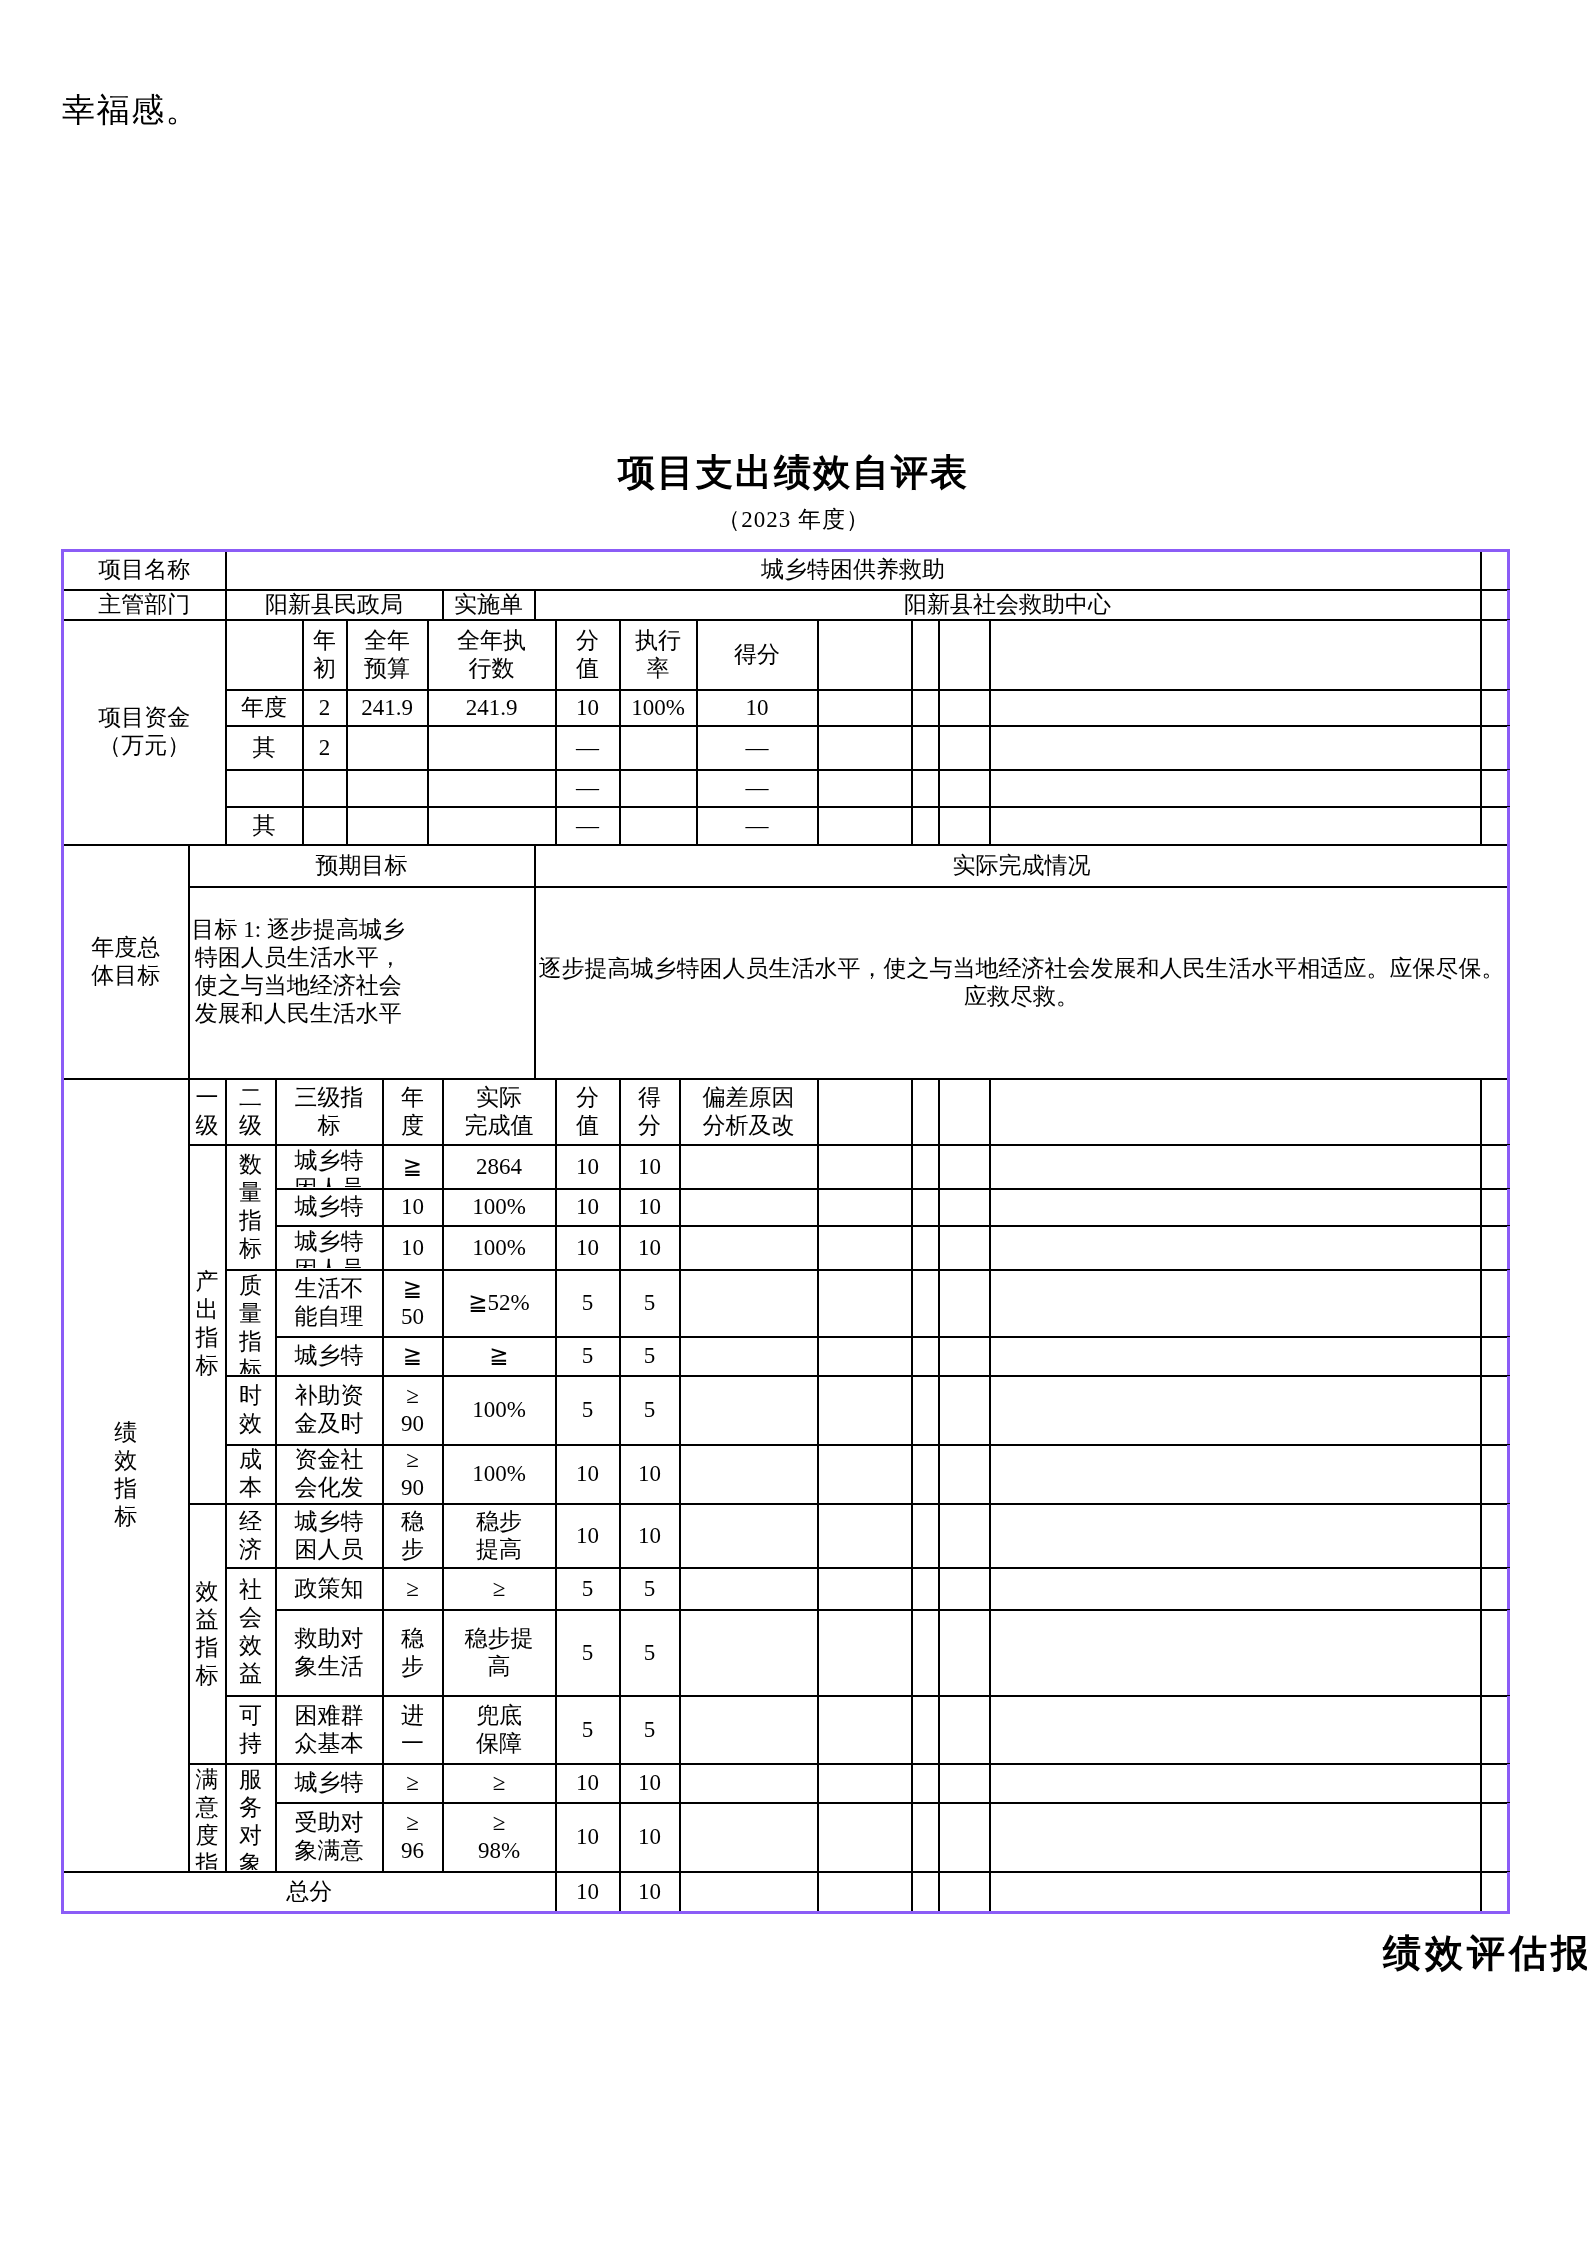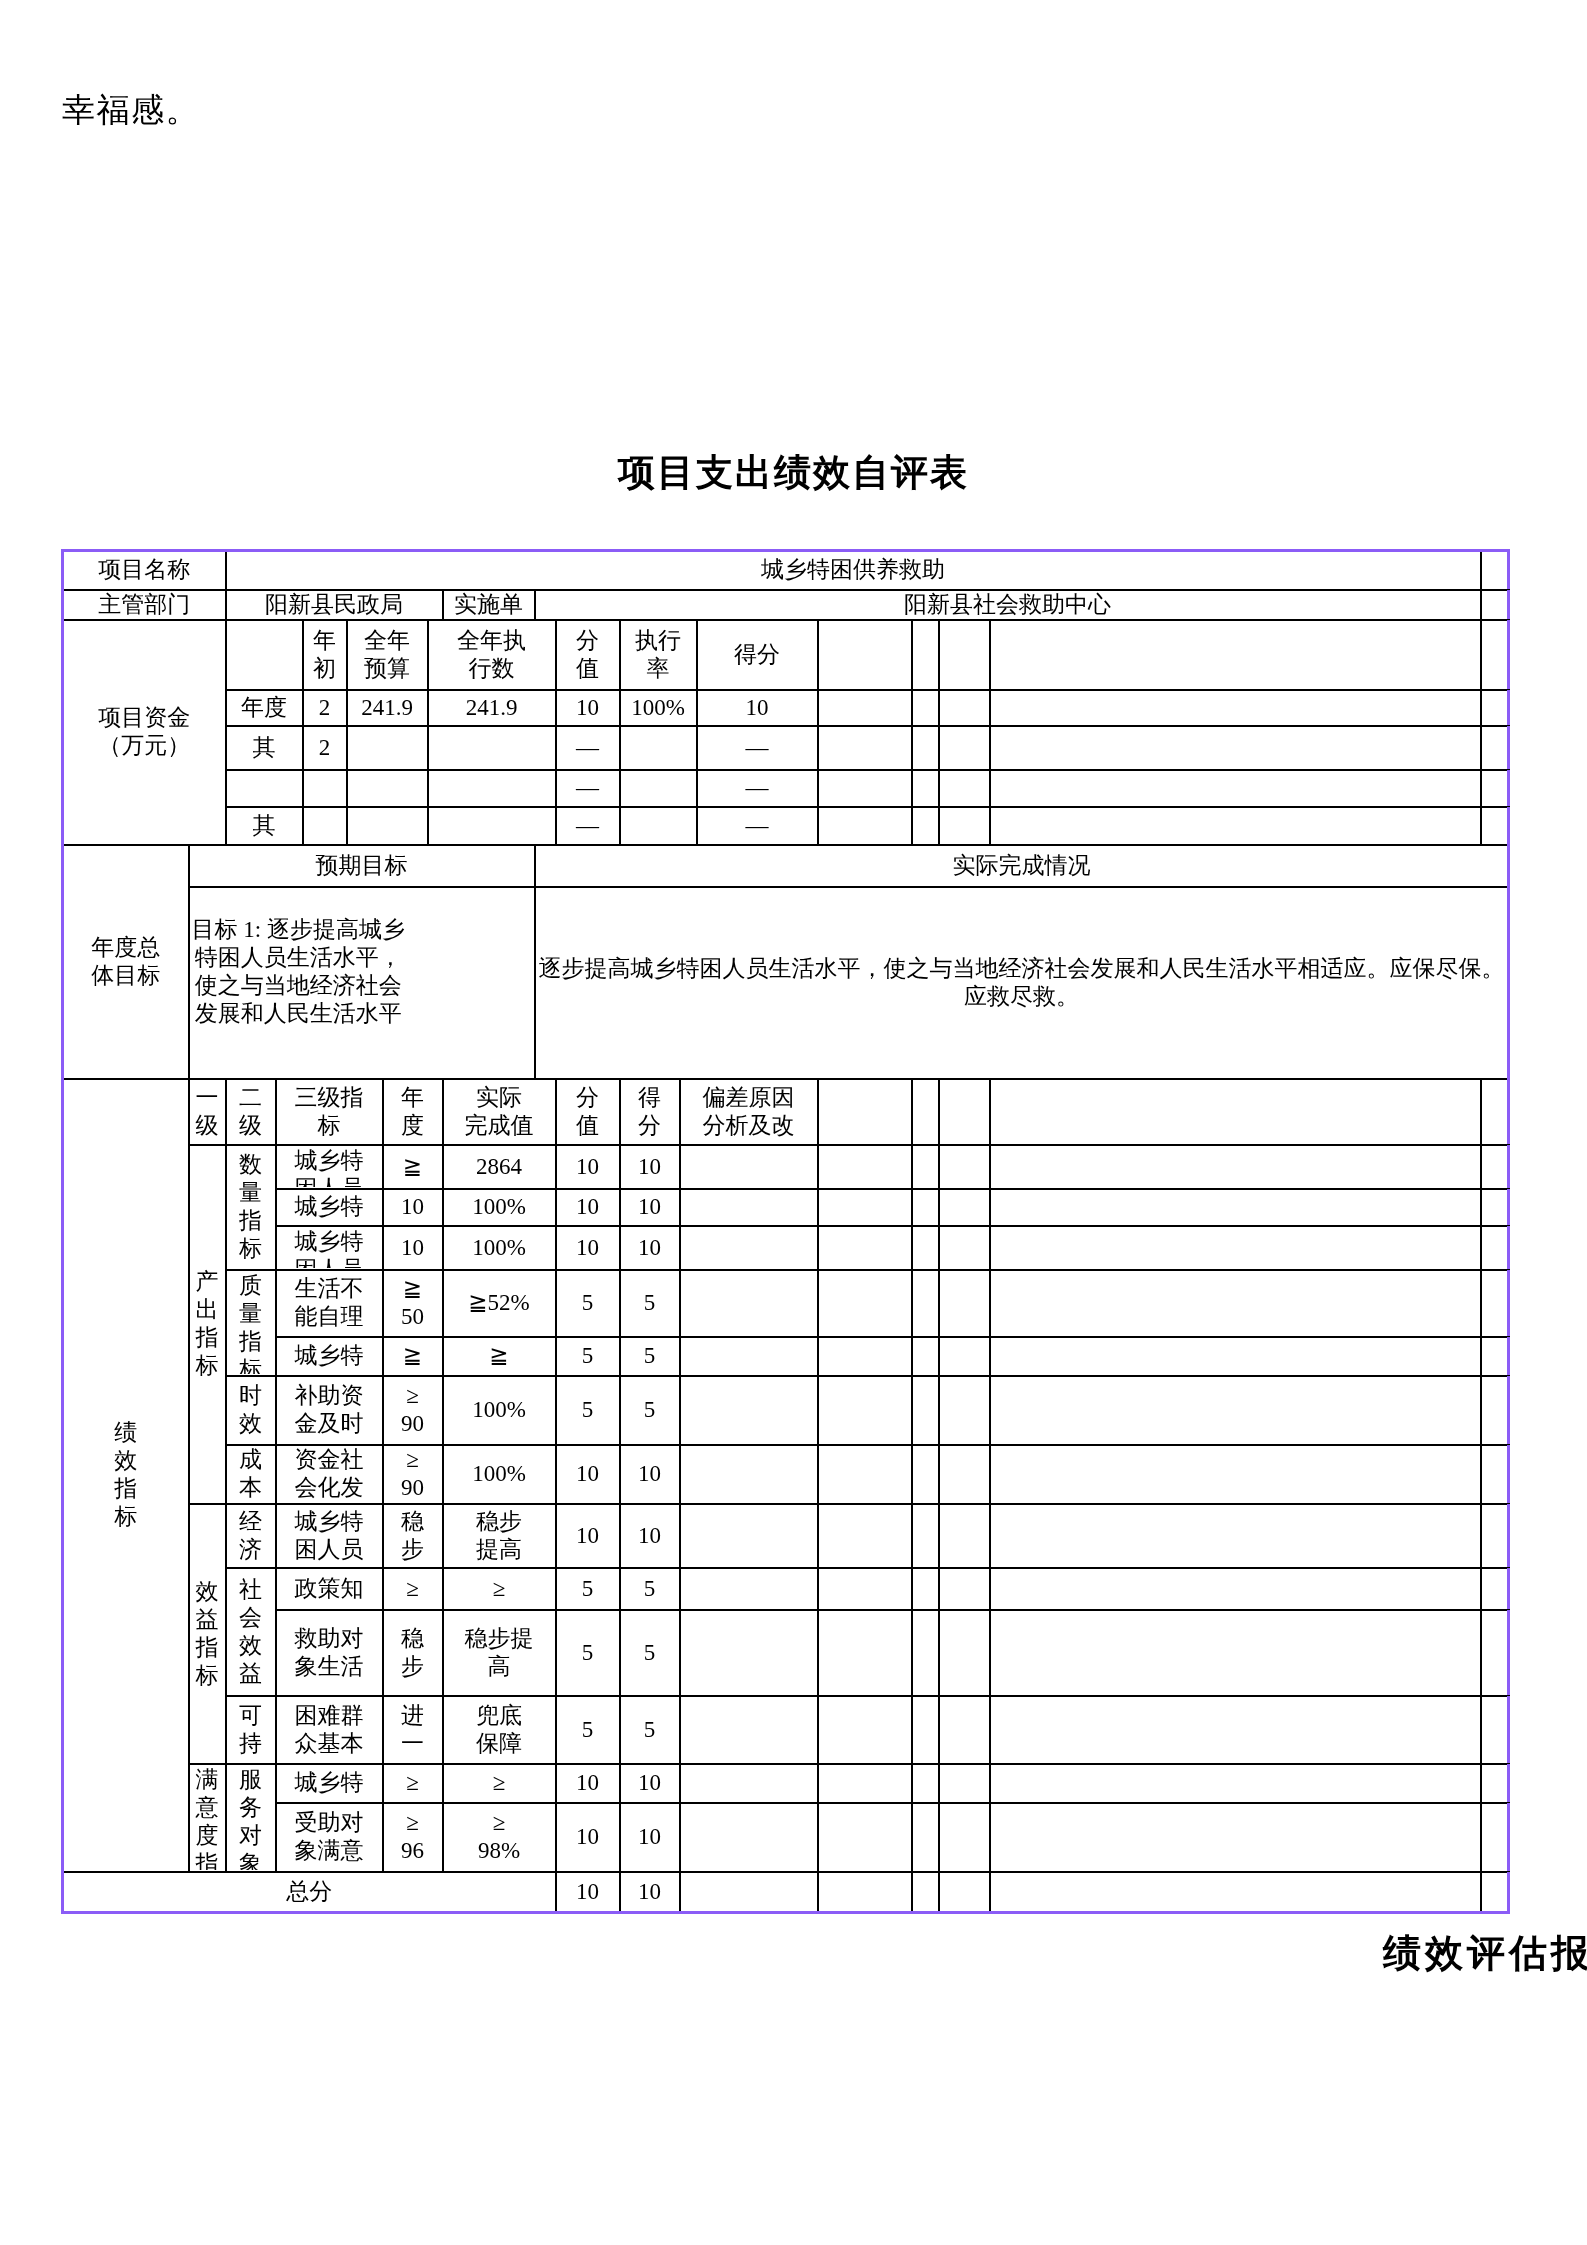--- a/index.html
+++ b/index.html
@@ -53,20 +53,21 @@
 </head>
 <body>
 
 <div class="page">
 
   <div class="intro">
     <div>幸福感。</div>
   </div>
 
   <div class="doc-title">项目支出绩效自评表</div>
+  <div class="doc-subtitle">（2023 年度）</div>
 
   <table class="selfeval">
     <colgroup>
       <col style="width:126px">
         <col style="width:37px">
         <col style="width:50px">
       <col style="width:27px">
         <col style="width:44px">
         <col style="width:36px">
       <col style="width:45px">

